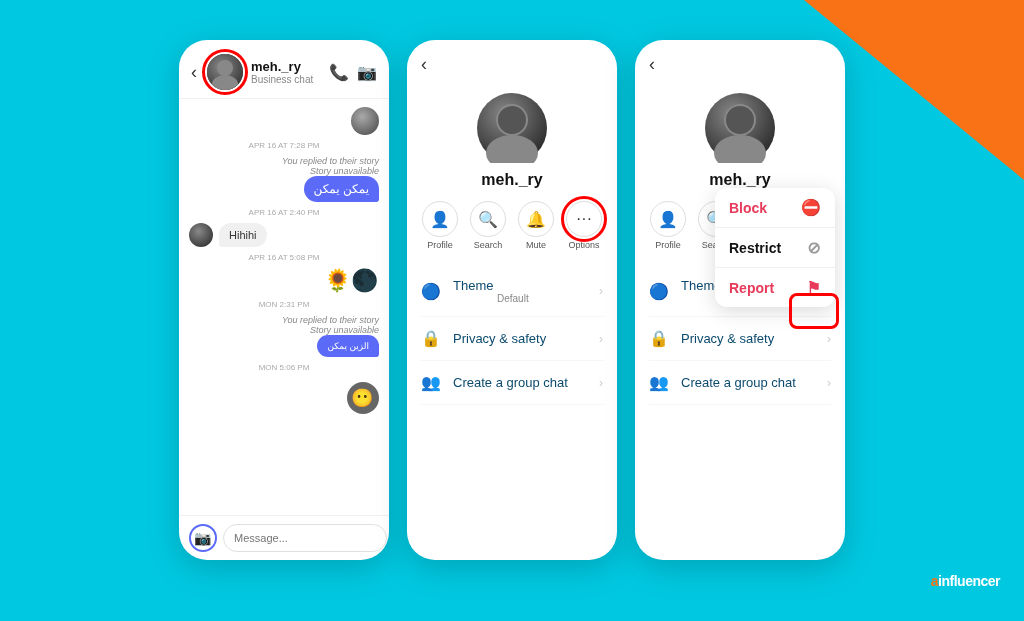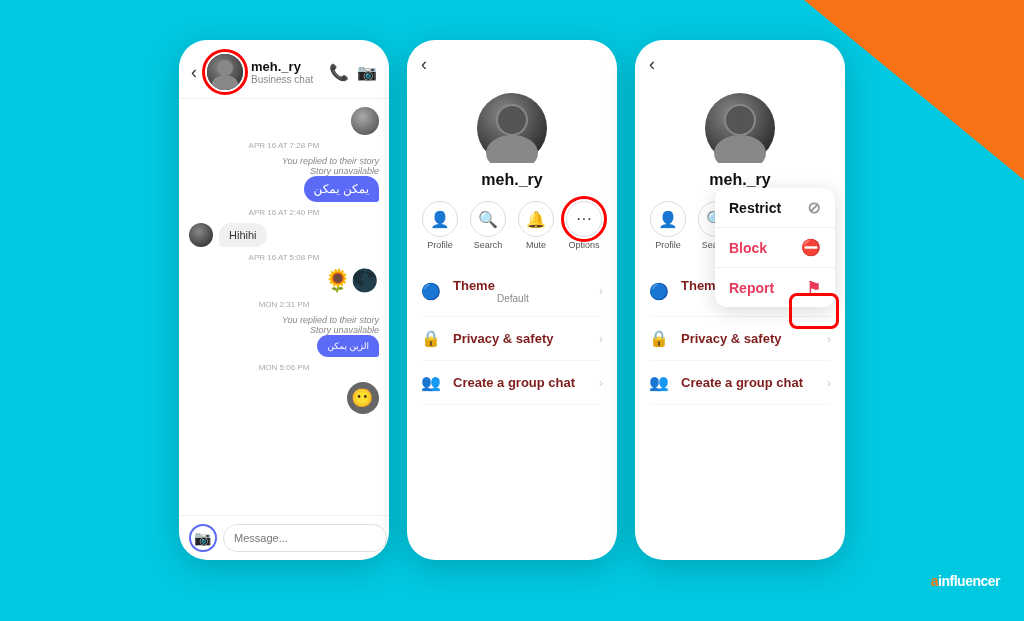--- a/index.html
+++ b/index.html
@@ -255,21 +255,21 @@
     .menu-item {
       display: flex;
       align-items: center;
       padding: 12px 0;
       border-bottom: 1px solid #f5f5f5;
       gap: 10px;
       cursor: pointer;
     }
     .menu-icon { font-size: 16px; color: #5b6af7; width: 22px; }
     .menu-text { flex: 1; }
-    .menu-title { font-size: 13px; color: #7f1d1d; font-weight: 700; }
+    .menu-title { font-size: 13px; color: #0c4a6e; font-weight: 400; }
     .menu-subtitle { font-size: 10px; color: #888; padding-left: 44px; }
     .menu-chevron { font-size: 12px; color: #ccc; }
 
     
     .dropdown-overlay {
       position: absolute;
       top: 148px;
       right: 10px;
       background: white;
       border-radius: 12px;
@@ -476,28 +476,28 @@
           <span class="menu-icon">👥</span>
           <div class="menu-text">
             <div class="menu-title">Create a group chat</div>
           </div>
           <span class="menu-chevron">›</span>
         </div>
       </div>
     </div>
 
     <div class="dropdown-overlay">
+      <div class="dropdown-item block">
+        <span>Block</span>
+        <span style="margin-left:auto;font-size:16px;">⛔</span>
+      </div>
       <div class="dropdown-item restrict">
         <span>Restrict</span>
         <span style="margin-left:auto;font-size:16px;color:#999;">⊘</span>
       </div>
-      <div class="dropdown-item block">
-        <span>Block</span>
-        <span style="margin-left:auto;font-size:16px;">⛔</span>
-      </div>
       <div class="dropdown-item report">
         <span>Report</span>
         <span style="margin-left:auto;font-size:16px;">⚑</span>
       </div>
     </div>
 
     <div style="position:absolute;top:253px;right:6px;width:50px;height:36px;border:3px solid red;border-radius:8px;pointer-events:none;z-index:30;"></div>
   </div>
 
 </div>

